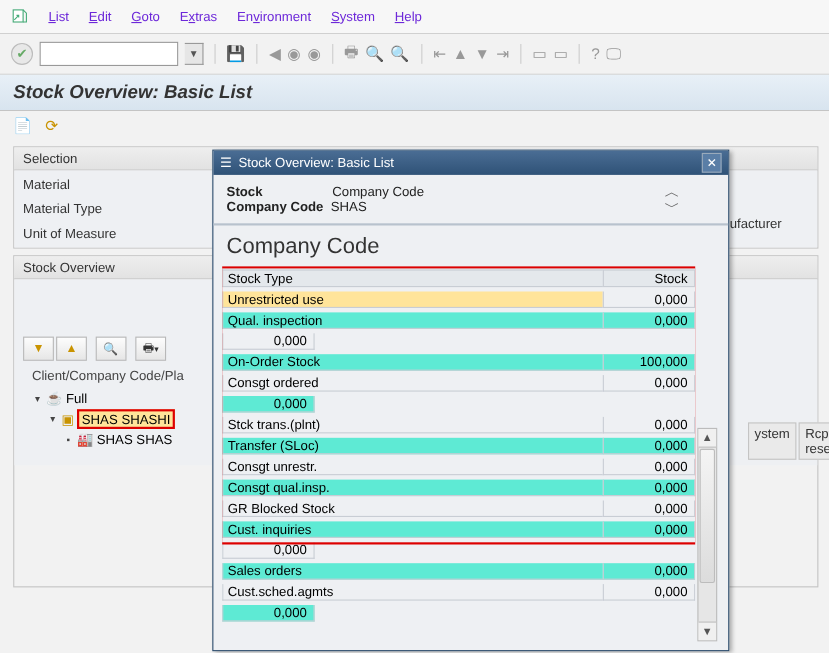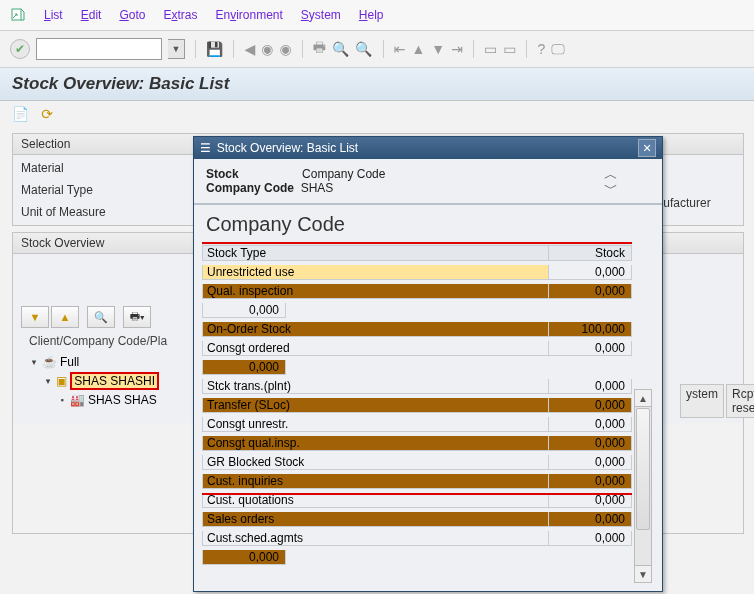--- a/index.html
+++ b/index.html
@@ -44,21 +44,21 @@
 .dlg-top .lbls b{font-weight:bold}
 .scroll-arrows{margin-left:auto;display:flex;flex-direction:column;gap:4px;color:#666}
 .scroll-arrows span{font-size:14px;line-height:10px}
 .sec-hd{font-size:20px;color:#333;padding:8px 12px 6px 12px}
 .grid-wrap{position:relative;margin:0 30px 0 8px;flex:1;overflow:hidden}
 .ghdr{display:flex;background:#e4e8ec;height:19px;align-items:flex-end}
 .cell-l{flex:1;padding:0 4px;border:1px solid #c8cdd4;border-right:none}
 .cell-r{width:70px;text-align:right;padding:0 6px;border:1px solid #c8cdd4}
 .grow{display:flex;height:19px;align-items:flex-end}
 .grow .cell-l,.grow .cell-r{background:#eef0f3;border-top:none}
-.grow.alt .cell-l,.grow.alt .cell-r{background:#a16207}
+.grow.alt .cell-l,.grow.alt .cell-r{background:#5eead4}
 .grow.hl .cell-l{background:#ffe49a}
 .redbox{position:absolute;border:2px solid #d00;pointer-events:none}
 .vscroll{position:absolute;right:10px;top:252px;width:16px;bottom:8px;background:#e6e6e6;border:1px solid #bcbcbc}
 .vscroll .ar{height:16px;display:flex;align-items:center;justify-content:center;font-size:10px;color:#555;background:#f0f0f0;border-bottom:1px solid #bcbcbc}
 .vscroll .ar.bot{position:absolute;bottom:0;left:0;right:0;border-top:1px solid #bcbcbc;border-bottom:none}
 .vscroll .thumb{position:absolute;left:1px;right:1px;top:18px;height:120px;background:linear-gradient(#f4f4f4,#dcdcdc);border:1px solid #bcbcbc;border-radius:2px}
 </style>
 </head>
 <body>
 
@@ -230,21 +230,20 @@
         </div>
         <div class="grow">
           <div class="cell-l">GR Blocked Stock</div>
           <div class="cell-r">0,000</div>
         </div>
         <div class="grow alt">
           <div class="cell-l">Cust. inquiries</div>
           <div class="cell-r">0,000</div>
         </div>
         <div class="grow">
-          <div class="cell-l">Cust. quotations</div>
           <div class="cell-r">0,000</div>
         </div>
         <div class="grow alt">
           <div class="cell-l">Sales orders</div>
           <div class="cell-r">0,000</div>
         </div>
         <div class="grow">
           <div class="cell-l">Cust.sched.agmts</div>
           <div class="cell-r">0,000</div>
         </div>

